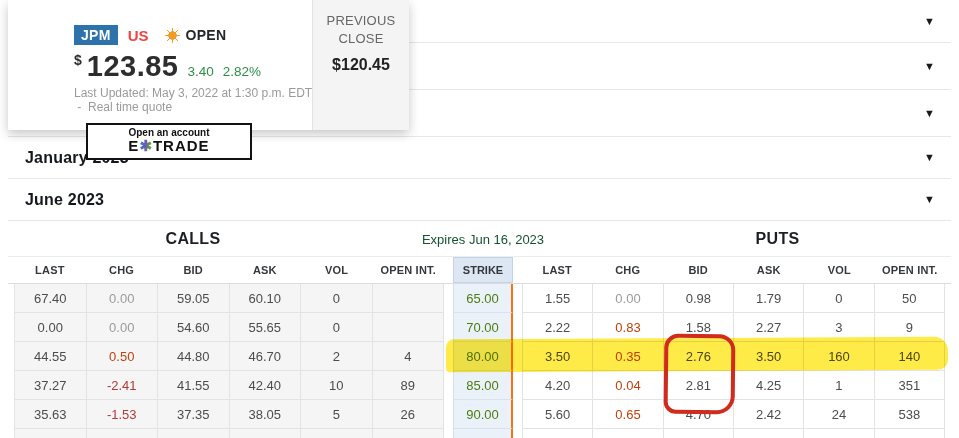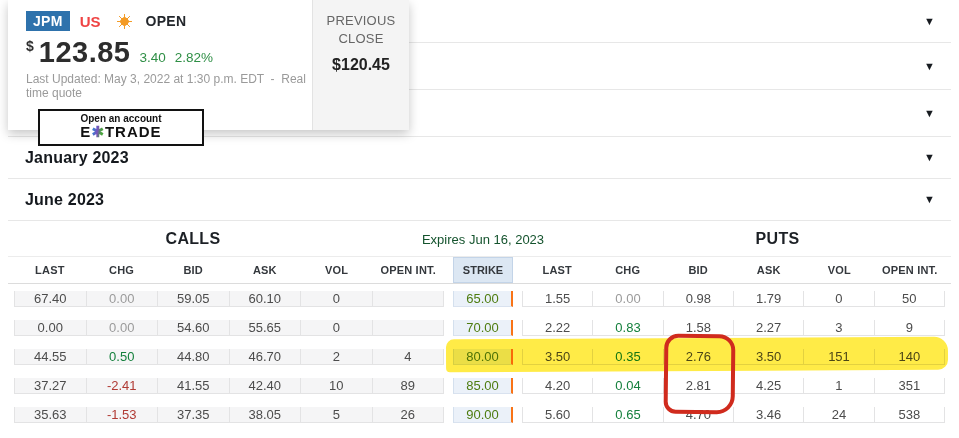--- a/index.html
+++ b/index.html
@@ -32,41 +32,41 @@
   .gp-puts{width:423px;text-align:center;transform:translateX(44px);}
   .gp-mid{width:60px;display:flex;justify-content:center;white-space:nowrap;overflow:visible;
           font-size:13px;color:#14532d;}
 
   .colhead-row{height:26px;align-items:stretch;border-bottom:1px solid #dcdcdc;}
   .colh{flex:1;display:flex;align-items:center;justify-content:center;
         font-size:11px;font-weight:bold;color:#34383d;letter-spacing:.2px;}
   .strike-h{background:#dce7f3;border:1px solid #c3d4e8;display:flex;align-items:center;
             justify-content:center;font-size:11px;font-weight:bold;color:#34383d;box-sizing:border-box;}
 
-  .trow{height:29px;align-items:center;}
+  .trow{height:29px;}
   .cell{flex:1;display:flex;align-items:center;justify-content:center;font-size:13px;color:#4c4c4c;
         border-right:1px solid #e3e3e4;border-bottom:1px solid #e3e3e4;box-sizing:border-box;}
   .sec-calls .cell{background:#f5f5f6;}
   .sec-calls .cell:first-child{border-left:1px solid #e3e3e4;}
   .sec-puts .cell{background:#fff;}
   .sec-puts .cell:first-child{border-left:1px solid #e3e3e4;}
   .strike-cell{width:60px;flex:none;background:#ebf1f9;border-left:1px solid #d4e0ee;
                border-right:2px solid #f97316;border-bottom:1px solid #d9e2ef;
                display:flex;align-items:center;justify-content:center;font-size:13px;color:#4d7c0f;
                box-sizing:border-box;}
-  .pos{color:#15803d}.neg{color:#b03a34}.zero{color:#9b9b9b}
+  .pos{color:#c2410c}.neg{color:#b03a34}.zero{color:#9b9b9b}
 
   
   .qcard{position:absolute;left:8px;top:0;width:401px;height:130px;display:flex;background:#fff;
          box-shadow:0 4px 10px rgba(0,0,0,.22);box-sizing:border-box;}
-  .qmain{flex:1;padding:11px 0 0 18px;}
+  .qmain{flex:1;padding:25px 0 0 18px;margin-left:48px;}
   .badge-row{display:flex;align-items:center;gap:10px;}
   .tkr{background:#2e72ac;color:#fff;font-weight:bold;font-size:14px;padding:2px 7px;letter-spacing:.3px;}
   .region{font-size:15px;color:#ef4444;font-weight:600;}
-  .status-wrap{display:flex;align-items:center;gap:14px;margin-left:6px;}
+  .status-wrap{display:flex;align-items:center;gap:6px;margin-left:6px;}
   .sun{width:15px;height:15px;border-radius:50%;
        background:radial-gradient(circle,#f49b25 0 4px,rgba(0,0,0,0) 4.5px),
                   repeating-conic-gradient(from -5deg,#f49b25 0 10deg,rgba(0,0,0,0) 10deg 45deg);}
   .status{font-size:14px;color:#23272c;font-weight:600;letter-spacing:.3px;}
   .price-row{display:flex;align-items:baseline;gap:9px;margin-top:5px;}
   .cur{font-size:14px;font-weight:bold;color:#2d2d2d;align-self:flex-start;margin-top:2px;}
   .price{font-size:29px;font-weight:bold;color:#2d2d2d;letter-spacing:.5px;margin-left:-4px;}
   .chgv{font-size:13.5px;color:#2f8f46;}
   .updated{font-size:12px;color:#9a9a9a;margin-top:3px;}
   .adbtn{margin-top:9px;margin-left:12px;width:162px;border:2px solid #121212;text-align:center;
@@ -198,21 +198,21 @@
             <div class="cell">4</div>
           </div>
           <div class="gap"></div>
           <div class="strike-cell">80.00</div>
           <div class="gap"></div>
           <div class="sec-puts">
             <div class="cell">3.50</div>
             <div class="cell pos">0.35</div>
             <div class="cell">2.76</div>
             <div class="cell">3.50</div>
-            <div class="cell">151</div>
+            <div class="cell">160</div>
             <div class="cell">140</div>
           </div>
         </div>
         <div class="flexrow trow">
           <div class="sec-calls">
             <div class="cell">37.27</div>
             <div class="cell neg">-2.41</div>
             <div class="cell">41.55</div>
             <div class="cell">42.40</div>
             <div class="cell">10</div>
@@ -239,21 +239,21 @@
             <div class="cell">5</div>
             <div class="cell">26</div>
           </div>
           <div class="gap"></div>
           <div class="strike-cell">90.00</div>
           <div class="gap"></div>
           <div class="sec-puts">
             <div class="cell">5.60</div>
             <div class="cell pos">0.65</div>
             <div class="cell">4.70</div>
-            <div class="cell">3.46</div>
+            <div class="cell">2.42</div>
             <div class="cell">24</div>
             <div class="cell">538</div>
           </div>
         </div>
         <div class="flexrow trow">
           <div class="sec-calls">
             <div class="cell"></div>
             <div class="cell"></div>
             <div class="cell"></div>
             <div class="cell"></div>

